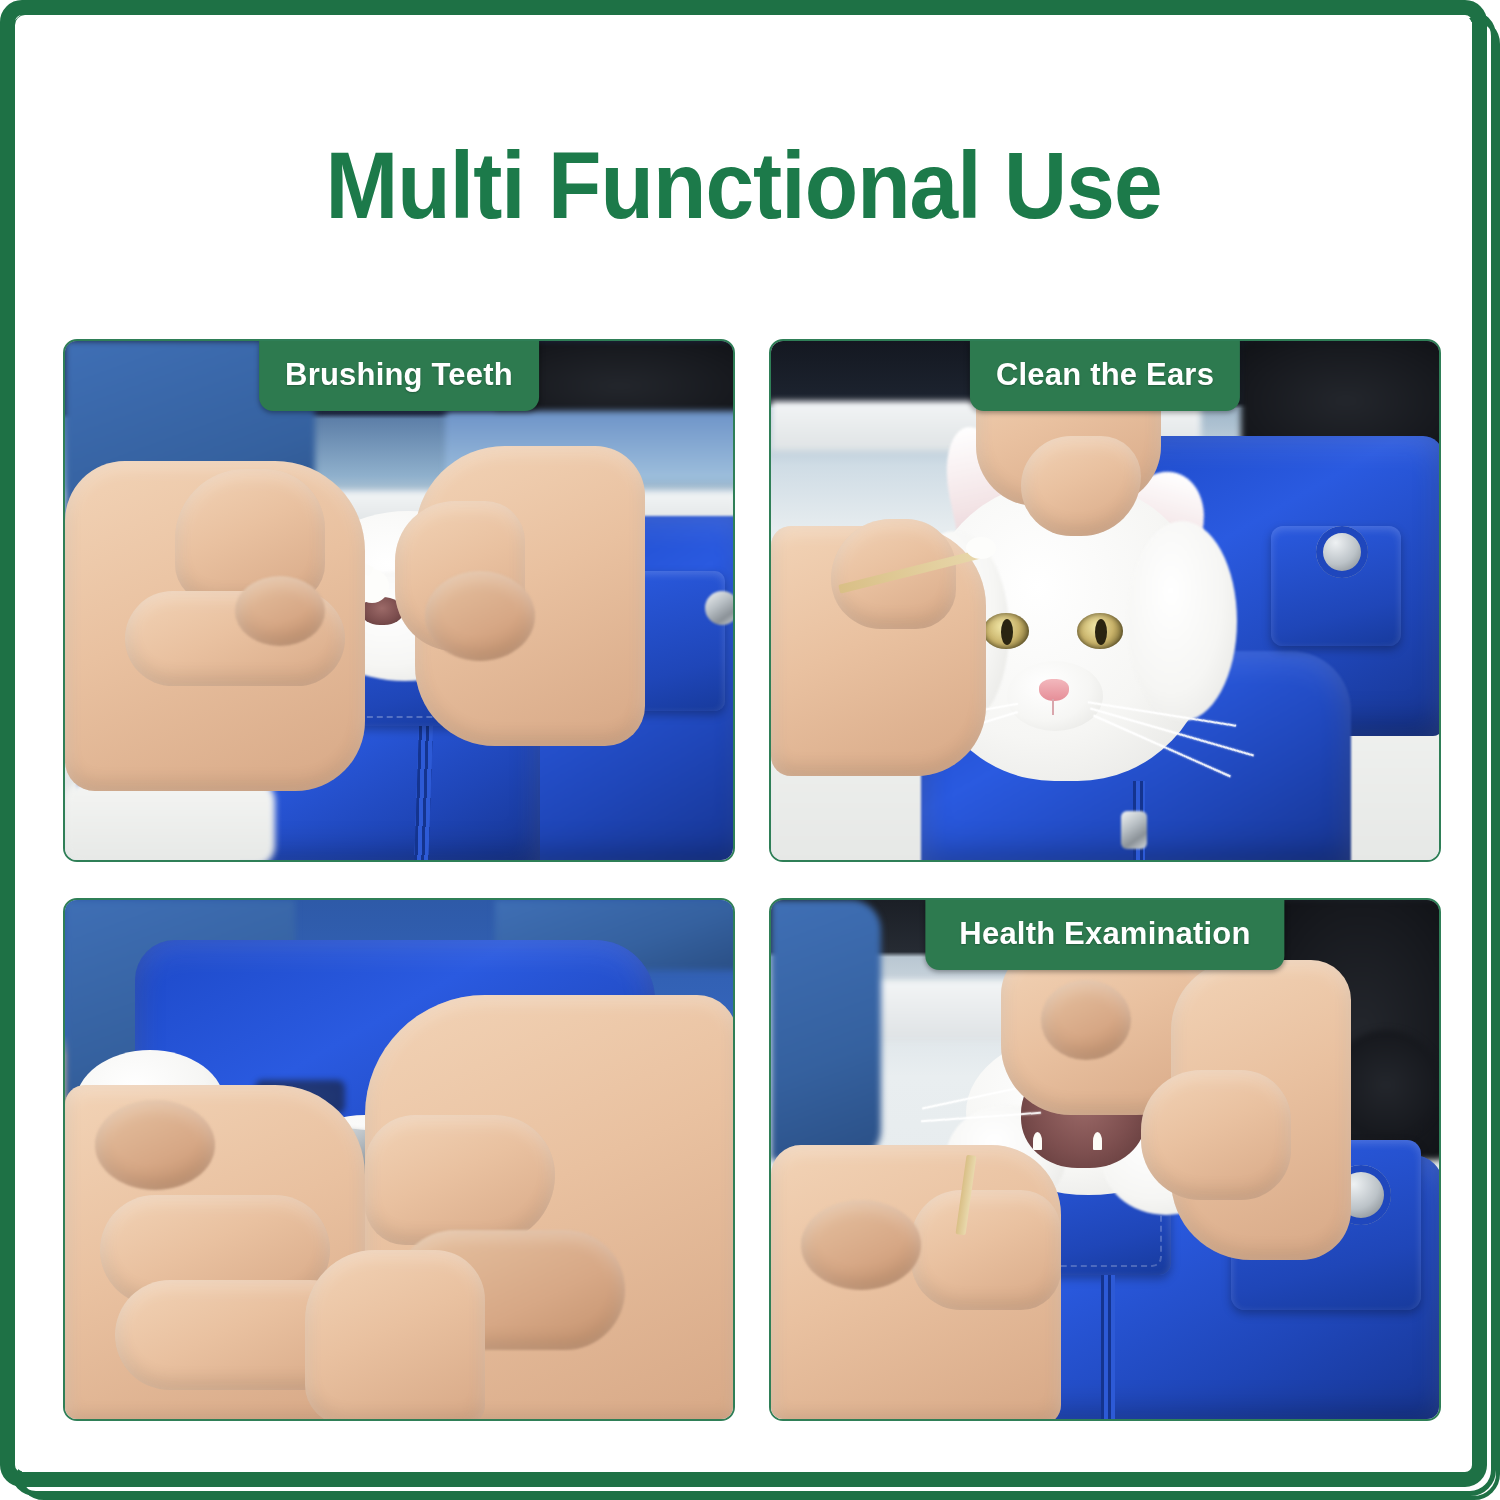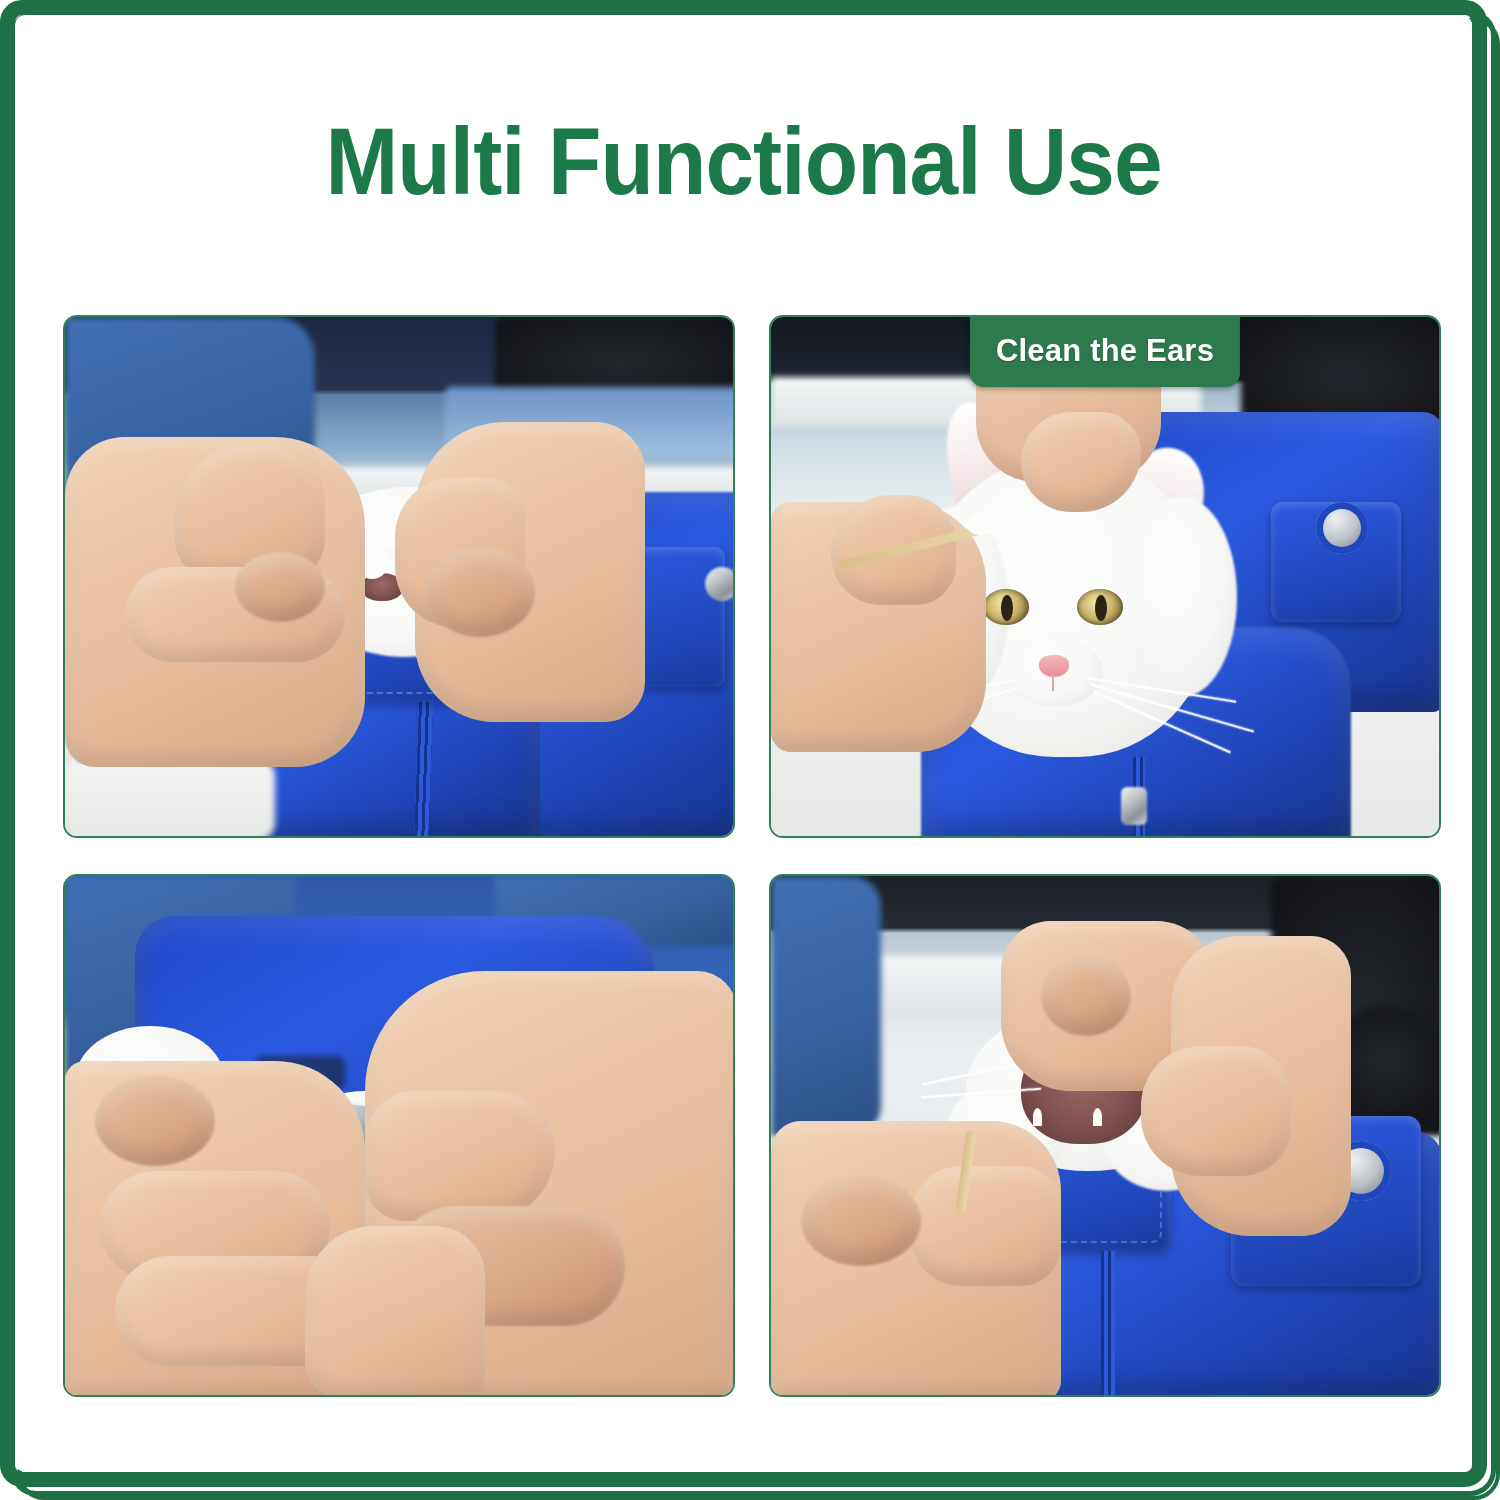--- a/index.html
+++ b/index.html
@@ -57,21 +57,21 @@
     position: absolute;
     left: 15px; top: 15px;
     width: 1457px; height: 1457px;
     background: #ffffff;
     border-radius: 10px;
   }
 
   
   .content {
     position: absolute;
-    left: 15px; top: 5px;
+    left: 15px; top: 29px;
     width: 1457px;
     height: 1039px;
   }
 
   .title {
     position: absolute;
     top: 110px;
     left: 0;
     width: 1457px;
     text-align: center;
@@ -305,20 +305,21 @@
             <div class="skin" style="left:0;top:120px;width:300px;height:330px;border-radius:60px 90px 70px 30px;"></div>
             <div class="skin" style="left:110px;top:128px;width:150px;height:135px;border-radius:70px 60px 40px 40px;"></div>
             <div class="skin" style="left:60px;top:250px;width:220px;height:95px;border-radius:50px;"></div>
             <div class="skin dark soft" style="left:170px;top:235px;width:90px;height:70px;border-radius:50%;"></div>
 
             <div class="skin" style="left:350px;top:105px;width:230px;height:300px;border-radius:90px 50px 40px 80px;"></div>
             <div class="skin" style="left:330px;top:160px;width:130px;height:150px;border-radius:60px 40px 50px 60px;"></div>
             <div class="skin dark soft" style="left:360px;top:230px;width:110px;height:90px;border-radius:50%;"></div>
           </div>
         </div>
+        <div class="badge">Brushing Teeth</div>
       </div>
 
       <div class="cell">
         <div class="photo">
           <div class="sc">
             <div class="bg-room2"></div>
             <div class="dark-blob softer" style="left:470px;top:0;width:210px;height:120px;border-radius:10px;"></div>
             <div class="desk-edge softer" style="left:0;top:60px;width:430px;height:50px;"></div>
             <div class="towel softer" style="left:0;top:300px;width:672px;height:225px;"></div>
 
@@ -432,17 +433,18 @@
             <div class="skin" style="left:400px;top:60px;width:180px;height:300px;border-radius:70px 40px 50px 80px;"></div>
             <div class="skin" style="left:370px;top:170px;width:150px;height:130px;border-radius:60px 50px 50px 60px;"></div>
             <div class="skin dark soft" style="left:270px;top:80px;width:90px;height:80px;border-radius:50%;"></div>
 
             <div class="skin" style="left:0;top:245px;width:290px;height:280px;border-radius:30px 70px 20px 0;"></div>
             <div class="skin" style="left:140px;top:290px;width:150px;height:120px;border-radius:50px 40px 40px 50px;"></div>
             <div class="skin dark soft" style="left:30px;top:300px;width:120px;height:90px;border-radius:50%;"></div>
             <div class="swab" style="left:190px;top:255px;width:10px;height:80px;transform:rotate(8deg);"></div>
           </div>
         </div>
+        <div class="badge wide">Health Examination</div>
       </div>
 
     </div>
   </div>
 </div>
 
 </body></html>

